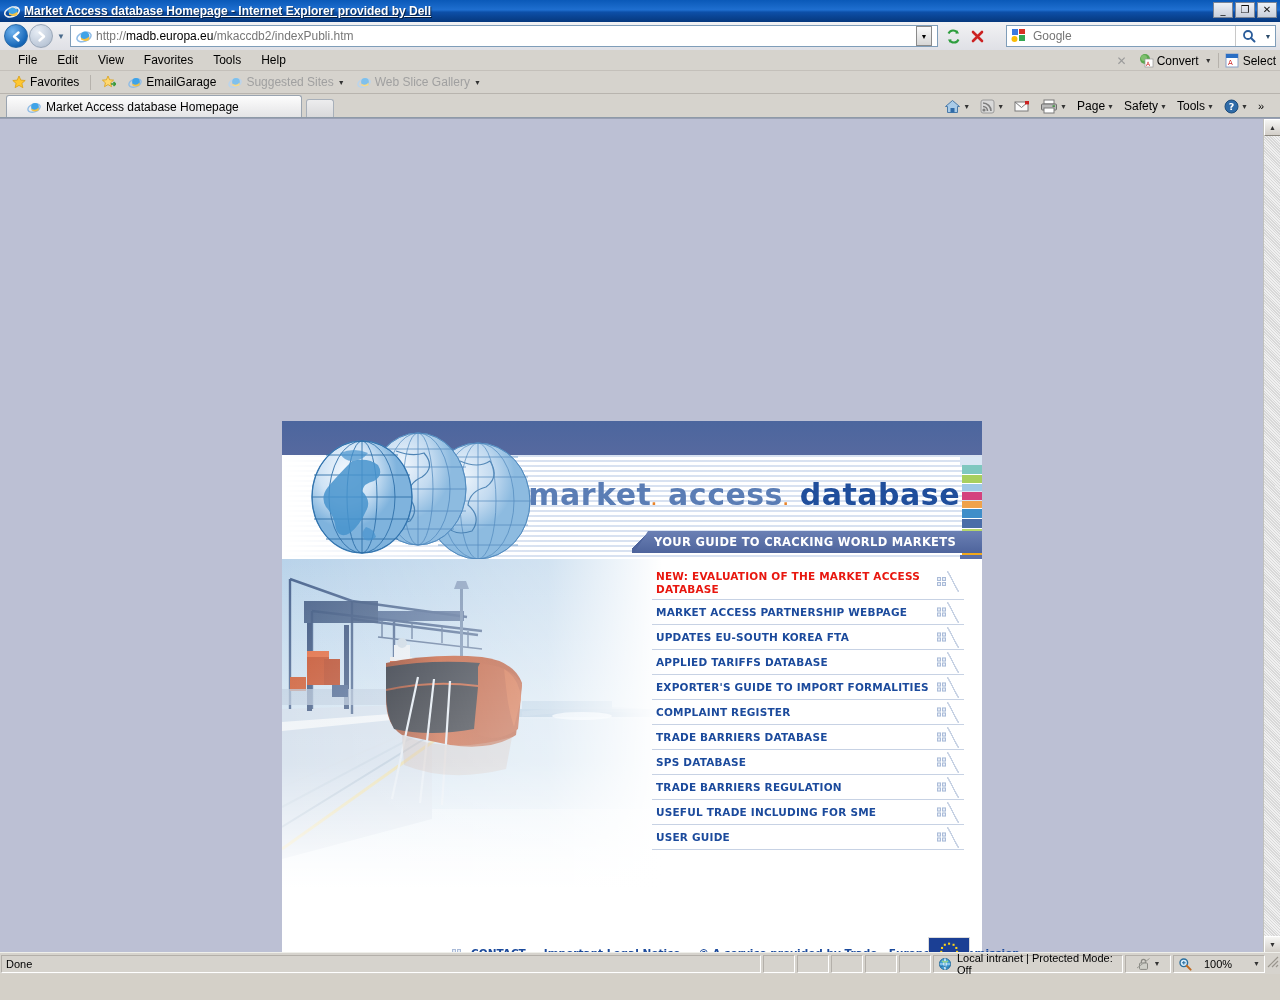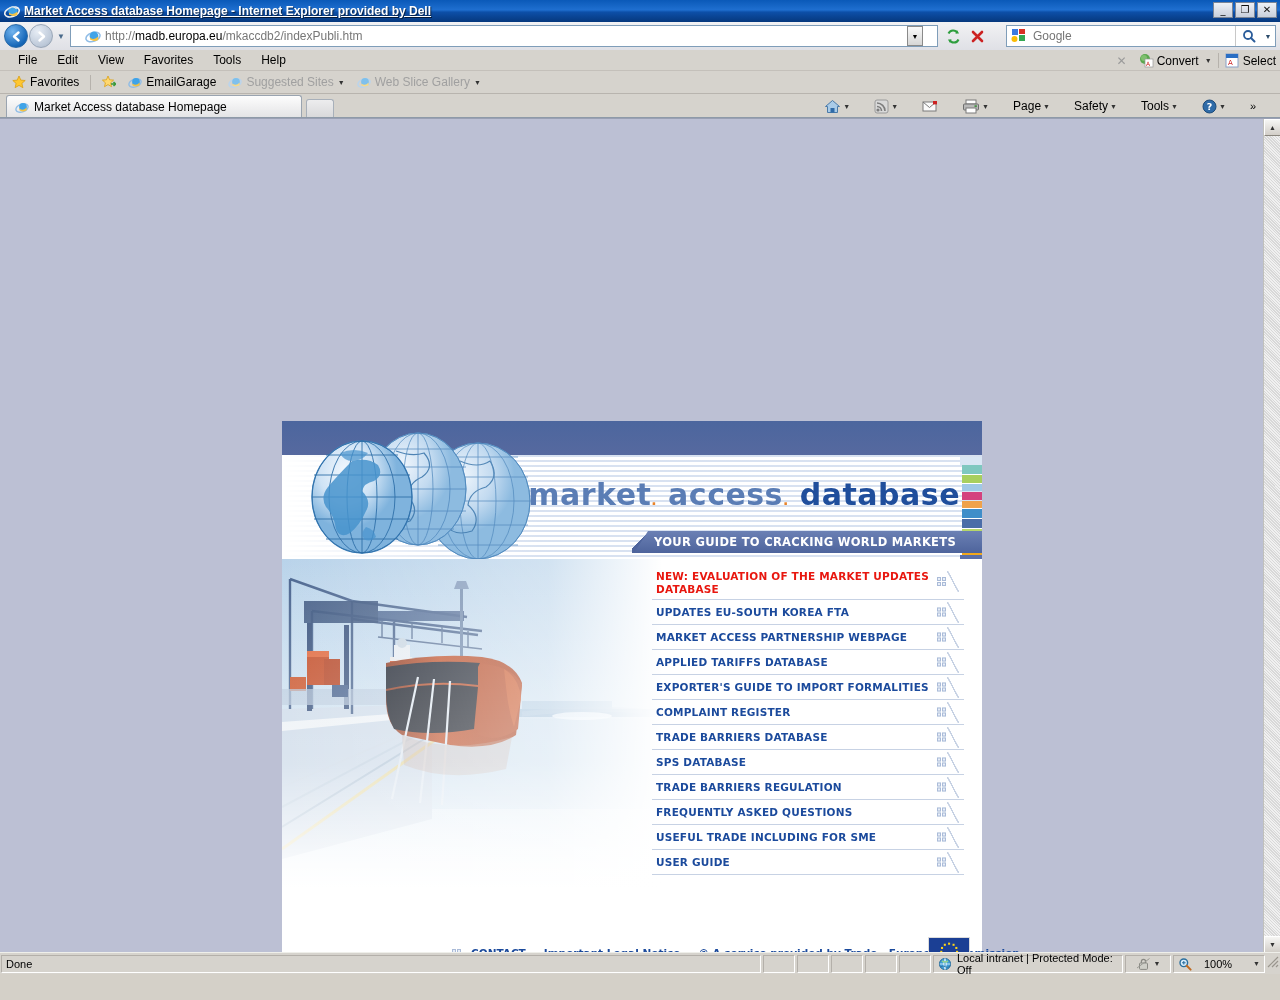--- a/index.html
+++ b/index.html
@@ -50,21 +50,21 @@
     width: 24px; height: 24px; border-radius: 50%;
     display: flex; align-items: center; justify-content: center;
     color: #fff; font-size: 14px; font-weight: bold;
     margin-right: 1px; flex: none;
   }
   .navbtn.back { background: radial-gradient(circle at 35% 30%, #74b5ef, #1466b8 70%, #0d4d91); border:1px solid #2a6aa8; }
   .navbtn.fwd  { background: radial-gradient(circle at 35% 30%, #e7edf5, #bcc8d8 70%, #97a5b8); border:1px solid #9aa7b8; color:#7f8c9e;}
   .hist-arrow { width: 14px; text-align: center; color: #4a6a8a; font-size: 8px; flex:none; }
   .addr-wrap {
     flex: 1; height: 22px; background: #fff; border: 1px solid #7f9db9;
-    display: flex; align-items: center; padding: 0 14px; margin: 4px 2px;
+    display: flex; align-items: center; padding: 0 5px; margin: 4px 2px;
   }
   .addr-icon { width: 16px; height: 16px; flex: none; margin-right: 4px; }
   .addr-text { font-size: 12px; color: #000; white-space: nowrap; flex:1; overflow:hidden;}
   .addr-text .dim { color: #777; }
   .addr-drop {
     width: 16px; height: 20px; border: 1px solid #8a8a8a;
     background: linear-gradient(180deg,#fafafa,#d6d6d6);
     display:flex; align-items:center; justify-content:center; font-size:7px; flex:none;
   }
   .tool-ico {
@@ -112,27 +112,27 @@
 
   
   .tabbar{
     height:24px; background:#d6d3cd; display:flex; align-items:flex-end; padding-left:6px;
     border-bottom:1px solid #8e9aa8; position:relative;
   }
   .tab{
     height:22px; min-width:296px; background:linear-gradient(180deg,#fdfdfd,#e4e4e6);
     border:1px solid #9aa4b0; border-bottom:none;
     border-radius:3px 3px 0 0;
-    display:flex;align-items:center;gap:5px;padding:0 8px;font-size:12px;color:#000;
+    display:flex;align-items:center;gap:5px;padding:0 20px;font-size:12px;color:#000;
   }
   .tab-new{
     height:18px;width:28px;background:linear-gradient(180deg,#ededee,#d9d9db);
     border:1px solid #a8b0ba;border-bottom:none;border-radius:3px 3px 0 0;margin-left:4px;
   }
-  .tb-right{position:absolute;right:20px;bottom:1px;display:flex;align-items:center;gap:16px;}
+  .tb-right{position:absolute;right:12px;bottom:1px;display:flex;align-items:center;gap:2px;}
   .tb-btn{display:flex;align-items:center;gap:2px;font-size:12px;color:#000;padding:0 4px;height:20px;}
 
   
   .viewport{
     position:relative;
     width:1280px; height:834px;
     background:#bcc0d4;
     overflow:hidden;
     border-top:1px solid #9aa0b4;
   }
@@ -655,21 +655,32 @@
         <path d="M240 155 Q300 148 360 152" stroke="#b9cfe4" stroke-width="5" fill="none" opacity=".6"></path>
         <ellipse cx="300" cy="157" rx="30" ry="4" fill="#eef5fb" opacity=".8"></ellipse>
 
         <rect x="0" y="0" width="380" height="330" fill="url(#fadeBottom)"></rect>
         <rect x="0" y="0" width="380" height="330" fill="url(#fadeRight)"></rect>
       </svg>
 
       <div class="menu-col">
 
         <div class="mrow new tall">
-          <div class="lbl">NEW: EVALUATION OF THE MARKET UPDATES DATABASE</div>
+          <div class="lbl">NEW: EVALUATION OF THE MARKET ACCESS DATABASE</div>
+          <div class="marker">
+              <i></i>
+              <i></i>
+              <i></i>
+              <i></i>
+            </div>
+          <div class="slash"></div>
+        </div>
+
+        <div class="mrow">
+          <div class="lbl">MARKET ACCESS PARTNERSHIP WEBPAGE</div>
           <div class="marker">
               <i></i>
               <i></i>
               <i></i>
               <i></i>
             </div>
           <div class="slash"></div>
         </div>
 
         <div class="mrow">
@@ -677,31 +688,20 @@
           <div class="marker">
               <i></i>
               <i></i>
               <i></i>
               <i></i>
             </div>
           <div class="slash"></div>
         </div>
 
         <div class="mrow">
-          <div class="lbl">MARKET ACCESS PARTNERSHIP WEBPAGE</div>
-          <div class="marker">
-              <i></i>
-              <i></i>
-              <i></i>
-              <i></i>
-            </div>
-          <div class="slash"></div>
-        </div>
-
-        <div class="mrow">
           <div class="lbl">APPLIED TARIFFS DATABASE</div>
           <div class="marker">
               <i></i>
               <i></i>
               <i></i>
               <i></i>
             </div>
           <div class="slash"></div>
         </div>
 
@@ -754,30 +754,20 @@
           <div class="lbl">TRADE BARRIERS REGULATION</div>
           <div class="marker">
               <i></i>
               <i></i>
               <i></i>
               <i></i>
             </div>
           <div class="slash"></div>
         </div>
 
-        <div class="mrow">
-          <div class="lbl">FREQUENTLY ASKED QUESTIONS</div>
-          <div class="marker">
-              <i></i>
-              <i></i>
-              <i></i>
-              <i></i>
-            </div>
-          <div class="slash"></div>
-        </div>
 
         <div class="mrow">
           <div class="lbl">USEFUL TRADE INCLUDING FOR SME</div>
           <div class="marker">
               <i></i>
               <i></i>
               <i></i>
               <i></i>
             </div>
           <div class="slash"></div>

